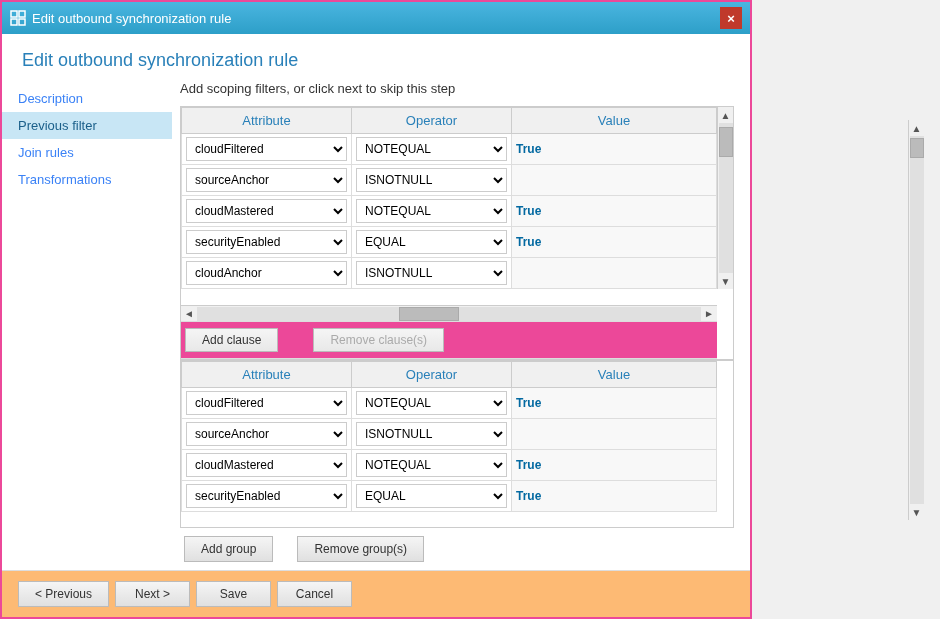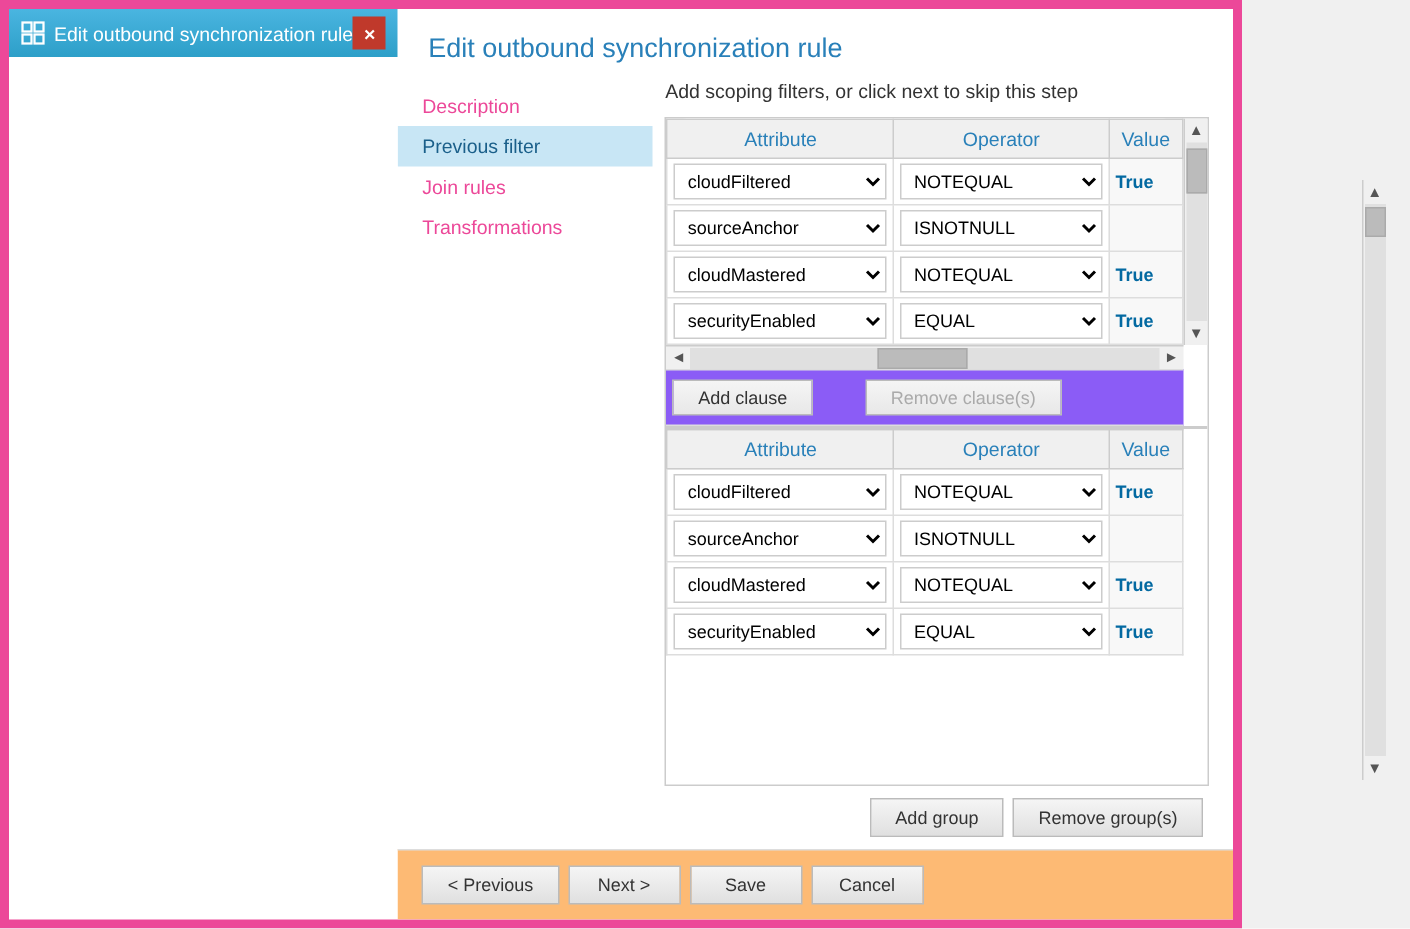--- a/index.html
+++ b/index.html
@@ -5,26 +5,26 @@
     * { box-sizing: border-box; margin: 0; padding: 0; }
     body {
       font-family: 'Segoe UI', Tahoma, Geneva, Verdana, sans-serif;
       font-size: 13px;
       background: #f0f0f0;
       width: 940px;
       height: 619px;
       overflow: hidden;
     }
     .window {
-      width: 828px;
+      width: 752px;
       height: 619px;
       background: #fff;
-      border: 6px solid #ec4899;
-      display: flex;
-      flex-direction: row;
+      border: 2px solid #ec4899;
+      display: flex;
+      flex-direction: column;
     }
     .title-bar {
       background: linear-gradient(to bottom, #4ab5e0, #2d9fc8);
       color: white;
       display: flex;
       align-items: center;
       justify-content: space-between;
       padding: 0 8px;
       height: 32px;
       flex-shrink: 0;
@@ -77,21 +77,21 @@
     .sidebar {
       width: 170px;
       flex-shrink: 0;
       padding: 4px 0;
       background: #fff;
     }
     .sidebar-item {
       padding: 6px 16px;
       cursor: pointer;
       font-size: 13px;
-      color: #ec4899;
+      color: #3b82f6;
     }
     .sidebar-item.active {
       background: #c8e6f5;
       color: #1a5f8a;
       font-weight: 500;
     }
     .main-content {
       flex: 1;
       display: flex;
       flex-direction: column;
@@ -100,21 +100,21 @@
     }
     .step-instruction {
       font-size: 13px;
       color: #333;
       margin-bottom: 10px;
     }
     .group-table {
       width: 100%;
       border-collapse: collapse;
       background: white;
-      margin-bottom: 0;
+      margin-bottom: 16px;
       border-radius: 14px;
     }
     .group-header-row th {
       border: 1px solid #ccc;
       padding: 5px 8px;
       text-align: center;
       background: #f0f0f0;
       font-weight: normal;
       color: #2980b9;
       font-size: 13px;
@@ -138,21 +138,21 @@
     .value-cell {
       padding: 4px 6px;
       font-size: 12px;
       color: #0369a1;
       font-weight: bold;
     }
     .clause-buttons {
       display: flex;
       gap: 6px;
       padding: 6px 4px;
-      background: #8b5cf6;
+      background: #ec4899;
       border-top: 1px solid #ddd;
       border-bottom: 1px solid #ddd;
     }
     .btn {
       padding: 4px 16px;
       border: 1px solid #bbb;
       background: linear-gradient(to bottom, #f5f5f5, #e8e8e8);
       cursor: pointer;
       font-size: 12px;
       color: #333;
@@ -174,24 +174,23 @@
       padding: 5px 16px;
       border: 1px solid #bbb;
       background: linear-gradient(to bottom, #f5f5f5, #e0e0e0);
       cursor: pointer;
       font-size: 12px;
       color: #333;
       min-width: 75px;
     }
     .add-group-row {
       display: flex;
-      gap: 6px;
+      gap: 24px;
       padding: 8px 4px;
       flex-shrink: 0;
-      justify-content: flex-end;
     }
     .scroll-arrow {
       width: 14px;
       height: 16px;
       display: flex;
       align-items: center;
       justify-content: center;
       font-size: 10px;
       cursor: pointer;
       user-select: none;
@@ -349,20 +348,33 @@
                         <option>securityEnabled</option>
                       </select>
                     </td>
                     <td>
                       <select class="op-select">
                         <option>EQUAL</option>
                       </select>
                     </td>
                     <td class="value-cell">True</td>
                   </tr>
+                  <tr class="group-row">
+                    <td>
+                      <select class="attr-select">
+                        <option>cloudAnchor</option>
+                      </select>
+                    </td>
+                    <td>
+                      <select class="op-select">
+                        <option>ISNOTNULL</option>
+                      </select>
+                    </td>
+                    <td class="value-cell"></td>
+                  </tr>
                 </tbody>
               </table>
 
               <div style="position:absolute; right:0; top:0; bottom:0; width:16px; background:#f0f0f0; border-left:1px solid #ccc; display:flex; flex-direction:column; align-items:center;">
                 <div class="scroll-arrow">▲</div>
                 <div class="scroll-track">
                   <div class="scroll-thumb"></div>
                 </div>
                 <div class="scroll-arrow">▼</div>
               </div>

